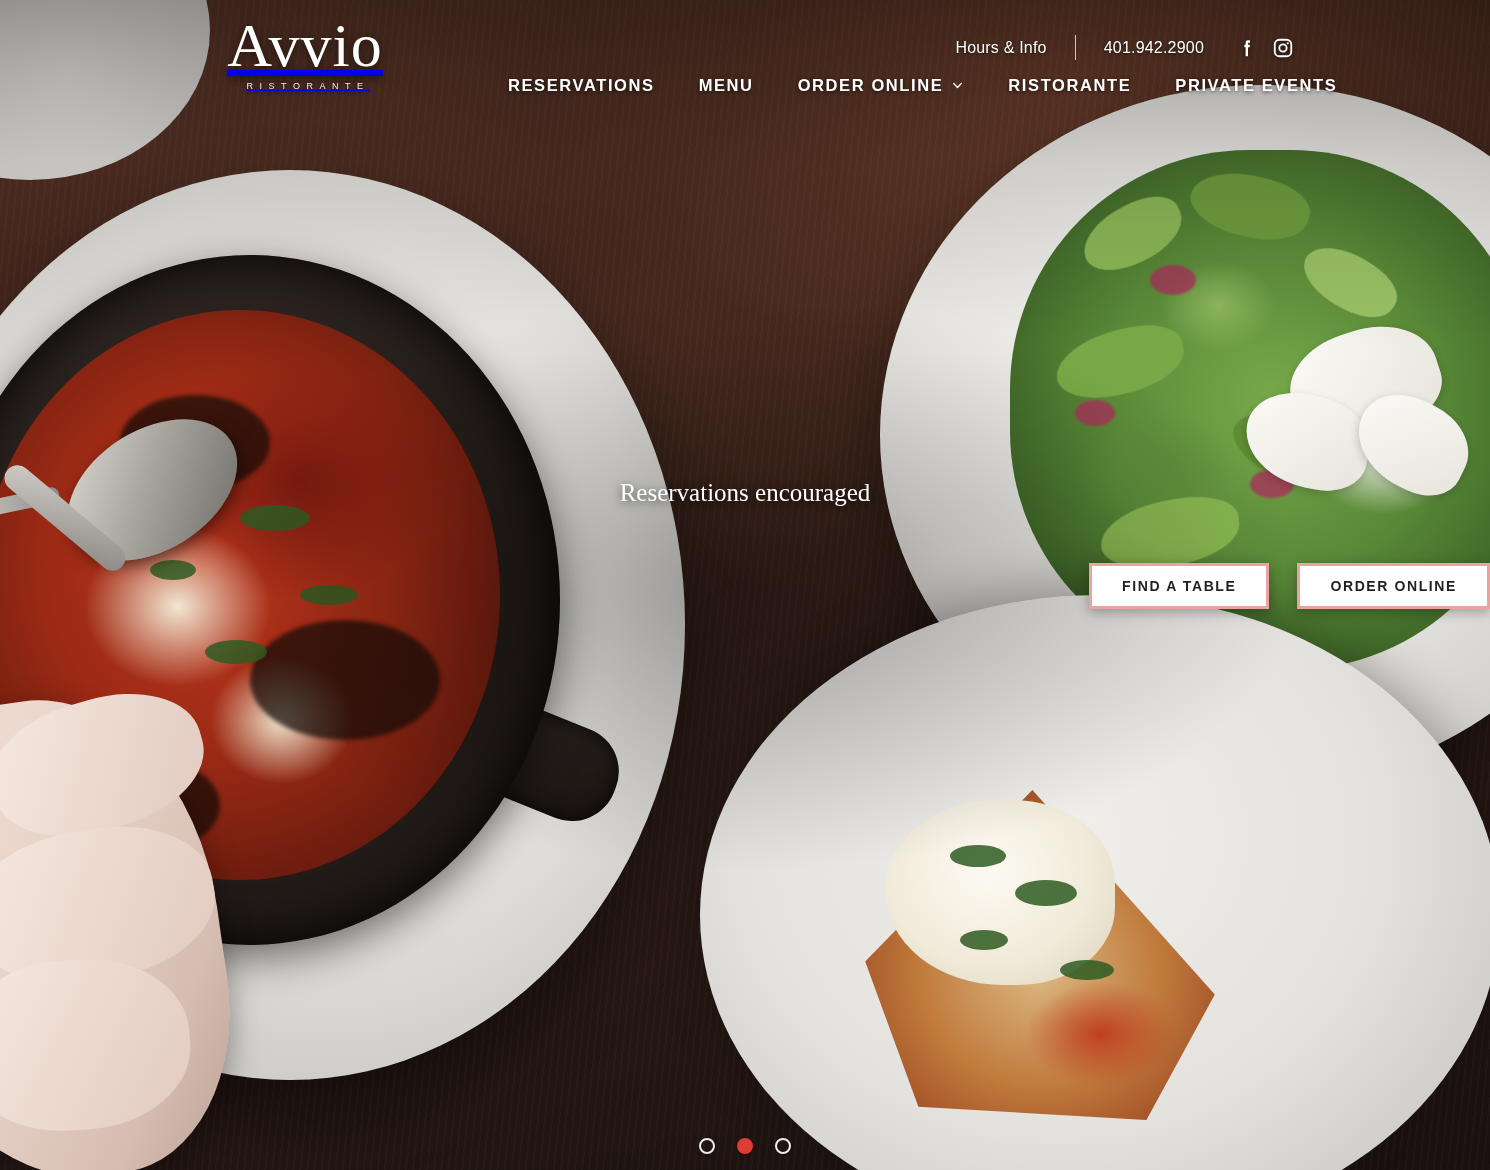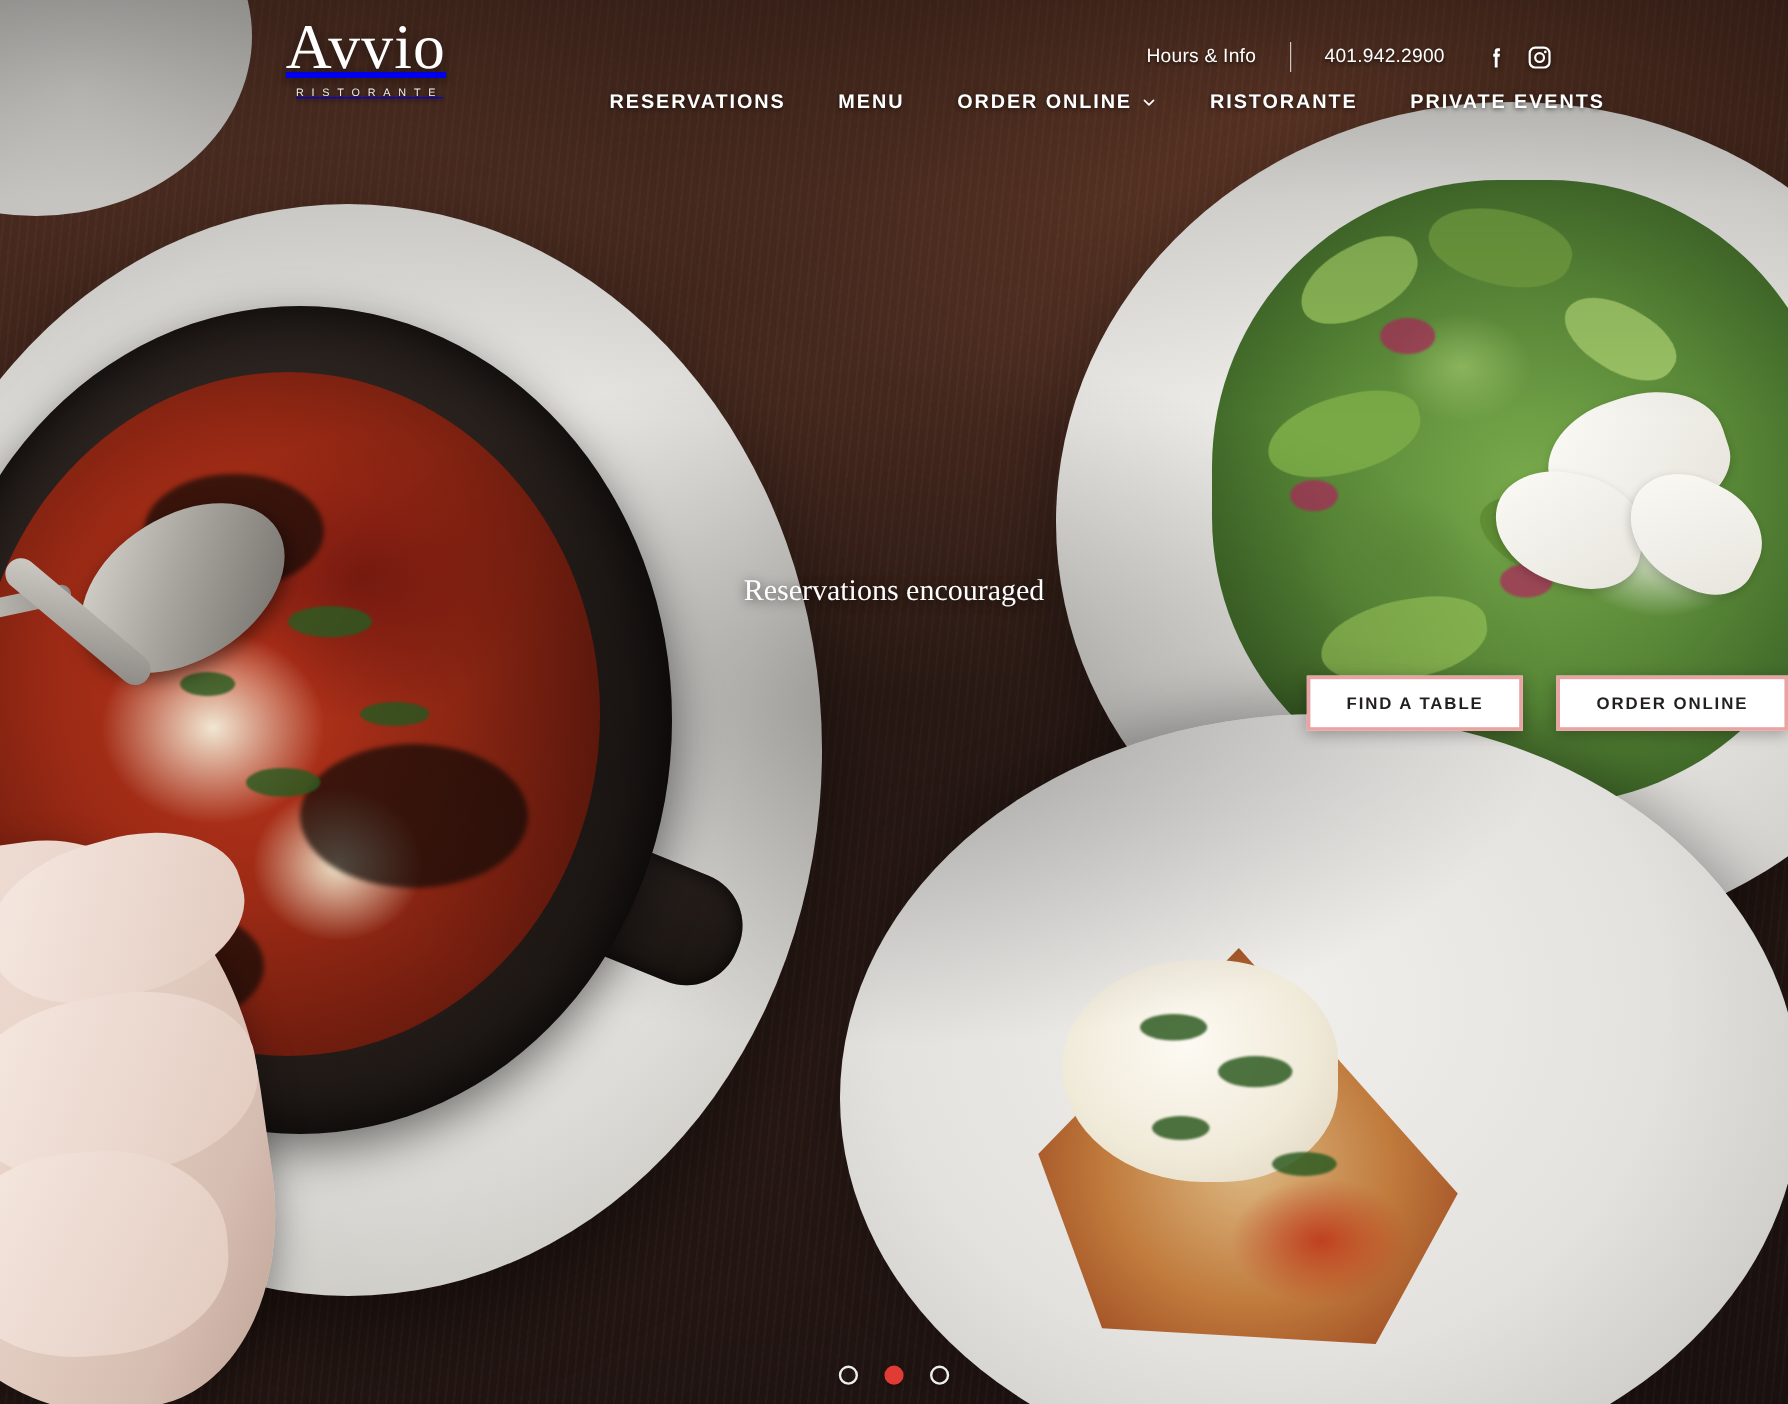--- a/index.html
+++ b/index.html
@@ -199,21 +199,21 @@
   }
   .socials { display:flex; align-items:center; gap:14px; margin-left:26px; }
   .soc-icon { width:22px; height:22px; display:block; filter:drop-shadow(0 1px 2px rgba(0,0,0,.6)); }
 
   .logo {
     position:absolute; left:210px; top:14px;
     text-align:center; width:190px;
   }
   .logo-word {
     font-family:"Liberation Serif", serif;
-    font-size:53px; line-height:1;
+    font-size:62px; line-height:1;
     color:#ffffff; letter-spacing:1px;
     text-shadow:0 2px 10px rgba(0,0,0,.55);
     display:block;
   }
   .logo-sub {
     display:block; margin-top:5px;
     font-size:9px; letter-spacing:6.5px;
     color:rgba(255,255,255,.92);
     text-shadow:0 1px 4px rgba(0,0,0,.7);
     padding-left:6px;

